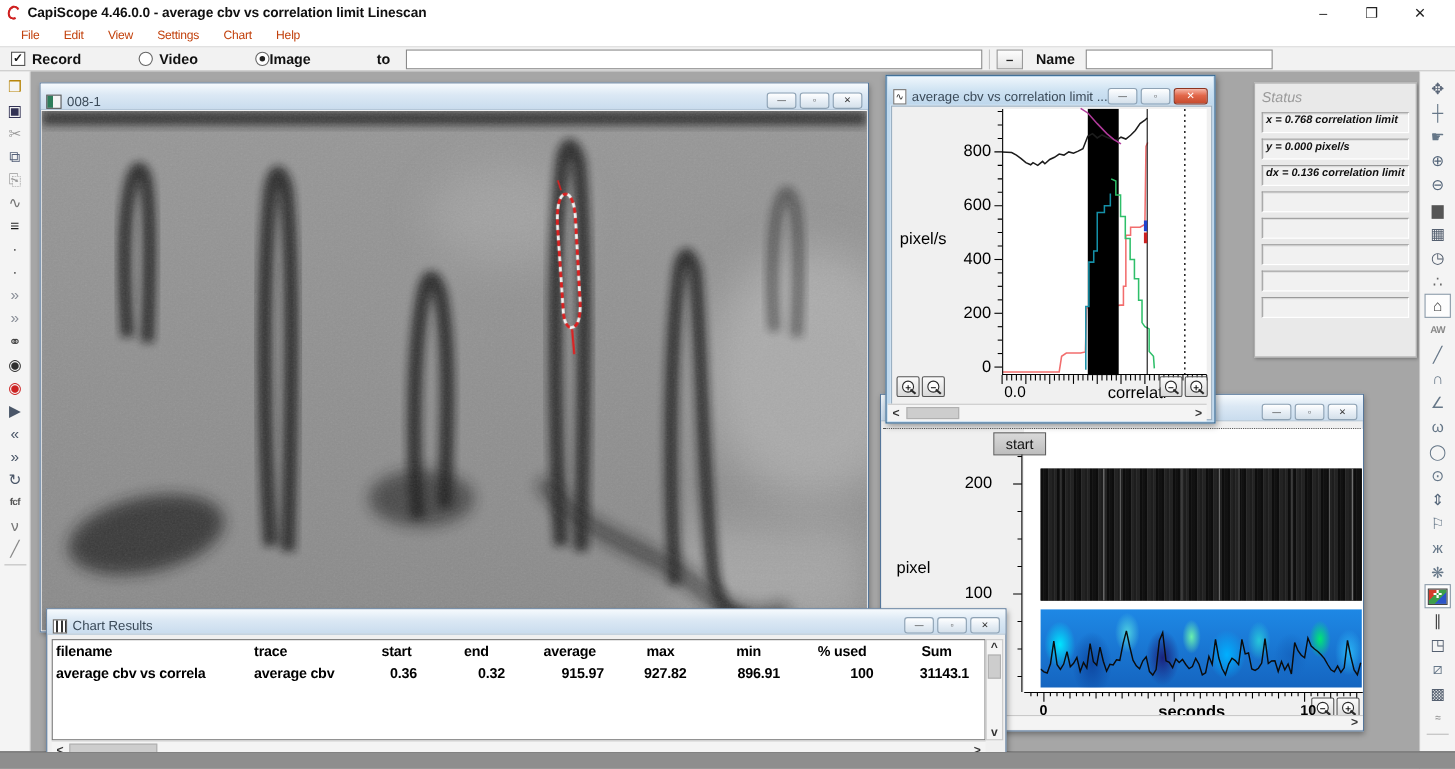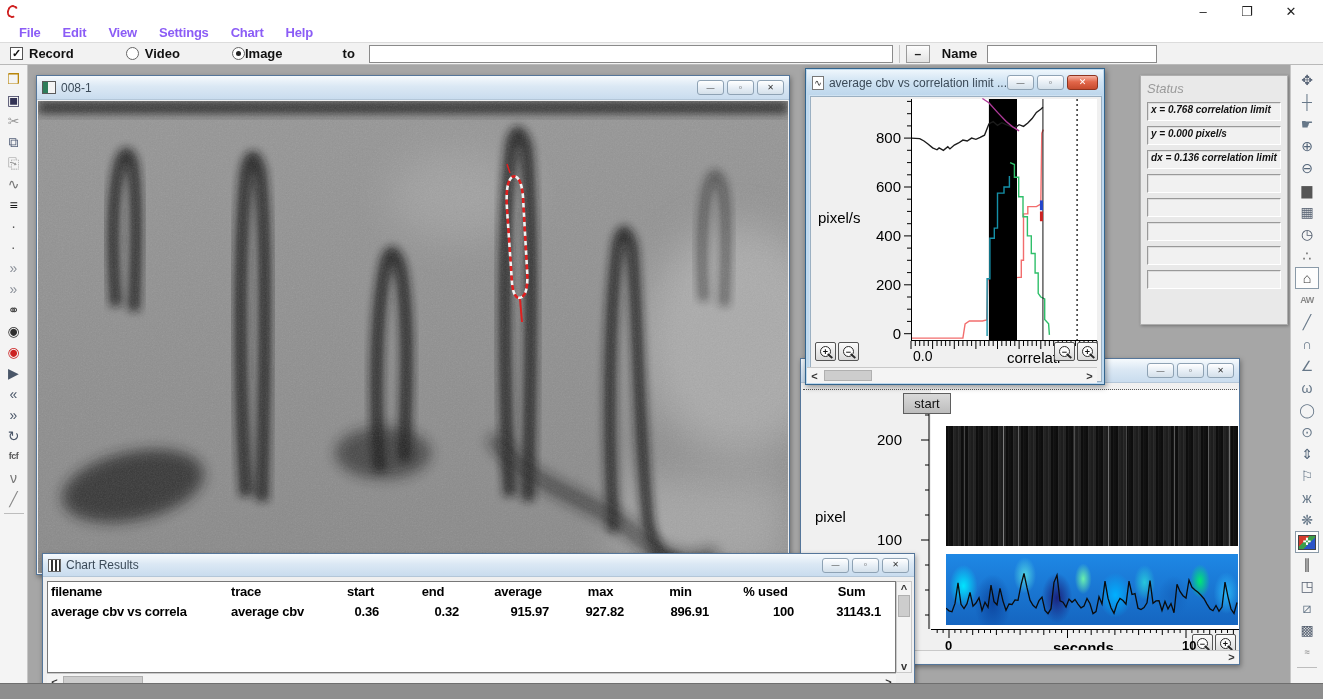--- a/index.html
+++ b/index.html
@@ -6,21 +6,21 @@
 html,body{width:1323px;height:699px;overflow:hidden;background:#fff;}
 .app{position:absolute;inset:0;width:1323px;height:699px;background:#fff;}
 
 
 .titlebar{position:absolute;left:0;top:0;width:100%;height:22px;background:#fff;display:flex;align-items:center;}
 .app-ico{width:11px;height:13px;margin-left:7px;border:2.5px solid #cf2020;border-radius:50%;border-right-color:transparent;transform:rotate(18deg);}
 .app-title{font-size:12.5px;font-weight:700;color:#101010;margin-left:7px;letter-spacing:-0.1px;}
 .main-ctrls{margin-left:auto;display:flex;align-items:center;gap:0;margin-right:10px;}
 .mbtn{width:44px;height:20px;display:flex;align-items:center;justify-content:center;font-size:13px;color:#222;}
 .menubar{position:absolute;left:0;top:22px;width:100%;height:20px;background:#fff;display:flex;align-items:center;padding-left:8px;}
-.menu-item{font-size:13px;font-weight:700;color:#8b5cf6;padding:0 11px;letter-spacing:-0.2px;}
+.menu-item{font-size:11px;font-weight:400;color:#c2410c;padding:0 11px;letter-spacing:-0.2px;}
 .toolbar{position:absolute;left:0;top:42px;width:100%;height:23px;background:#f2f2f2;border-top:1px solid #dcdcdc;border-bottom:1px solid #b9b9b9;display:flex;align-items:center;font-size:13px;font-weight:700;color:#111;}
 .cb{width:13px;height:13px;border:1px solid #555;background:#fff;margin:0 6px 0 10px;display:flex;align-items:center;justify-content:center;font-size:11px;font-weight:700;color:#111;line-height:1;}
 .radio{width:13px;height:13px;border:1px solid #666;border-radius:50%;background:#fff;display:flex;align-items:center;justify-content:center;}
 .radio .dot{width:5px;height:5px;border-radius:50%;background:#222;}
 .tb-gap{width:52px;}
 .tb-input{height:18px;border:1px solid #8a8a8a;background:#fff;font-size:12px;padding:0 3px;}
 .tb-sep{width:1px;height:18px;background:#c4c4c4;margin:0 6px;}
 .tb-btn{width:24px;height:18px;border:1px solid #9a9a9a;background:linear-gradient(#fdfdfd,#e3e3e3);display:flex;align-items:center;justify-content:center;font-size:12px;color:#222;}
 
 
@@ -31,21 +31,21 @@
 .tool-item.selected{border:1px solid #8a9aa8;background:#fdfdfd;}
 .tool-item .txt{font-size:9px;font-weight:700;letter-spacing:-0.5px;}
 .tool-item .colorful{width:18px;height:15px;background:linear-gradient(135deg,#d43c2c 0 35%,#3c9e4a 35% 62%,#2c55c8 62%);color:#fff;font-size:10px;display:flex;align-items:center;justify-content:center;border:1px solid #444;}
 .tool-div{width:20px;height:1px;background:#bdbdbd;margin:4px 0;}
 
 
 .mdi{position:absolute;left:28px;top:65px;width:1262px;height:618px;background:#a6a6a6;overflow:hidden;}
 .bottom-strip{position:absolute;left:0;top:683px;width:100%;height:16px;background:#8e8e8e;border-top:1px solid #6f6f6f;}
 
 .window{position:absolute;background:#f0f0f0;border:1px solid #55769a;box-shadow:1px 2px 5px rgba(0,0,0,.35);}
-.wtbar{height:24px;background:linear-gradient(#f6fafd,#dbe8f4 45%,#c9dcee);display:flex;align-items:center;padding:0 5px;border-bottom:1px solid #b3c6d8;}
+.wtbar{height:24px;background:linear-gradient(#f6fafd,#dbe8f4 45%,#c9dcee);display:flex;align-items:flex-end;padding:0 5px;border-bottom:1px solid #b3c6d8;}
 .wtitle{font-size:12px;color:#3b4a58;margin-left:5px;white-space:nowrap;}
 .win-buttons{margin-left:auto;display:flex;gap:3px;}
 .wbtn{width:27px;height:15px;border:1px solid #8ea2b4;border-radius:3px;background:linear-gradient(#ffffff,#e8eff6 50%,#d4e0ea);display:flex;align-items:center;justify-content:center;font-size:8px;color:#333;line-height:1;}
 .wbtn.close.red{width:31px;background:linear-gradient(#f6b4a4,#e2674a 45%,#c64b2e);border-color:#8d3420;color:#fff;font-size:9px;}
 
 
 #image-window{left:8px;top:10px;width:754px;height:500px;z-index:1;}
 .img-ico{width:14px;height:13px;border:1px solid #5a5a5a;background:linear-gradient(90deg,#2e7d5b 0 45%,#f4f4f4 45%);}
 #cap-img{position:absolute;left:1px;top:25px;width:750px;height:472px;display:block;background:#8f8f8f;}
 
@@ -132,20 +132,21 @@
 .sbox{background:#f1f1f1;border:1px solid #999;border-bottom-color:#fff;border-right-color:#fff;box-shadow:inset 1px 1px 0 rgba(0,0,0,.08);font-size:10px;font-weight:700;color:#111;padding:1px 3px;height:19px;margin-bottom:5px;overflow:hidden;}
 .sbox.tall{height:38px;}
 </style>
 </head>
 <body>
 
 <div class="app">
 
   <div class="titlebar">
     <div class="app-ico"></div>
+    <div class="app-title">CapiScope 4.46.0.0 - average cbv vs correlation limit Linescan</div>
     <div class="main-ctrls">
       <div class="mbtn">–</div>
       <div class="mbtn">❐</div>
       <div class="mbtn">✕</div>
     </div>
   </div>
 
   <div class="menubar" id="menubar">
       <div class="menu-item">File</div>
       <div class="menu-item">Edit</div>

